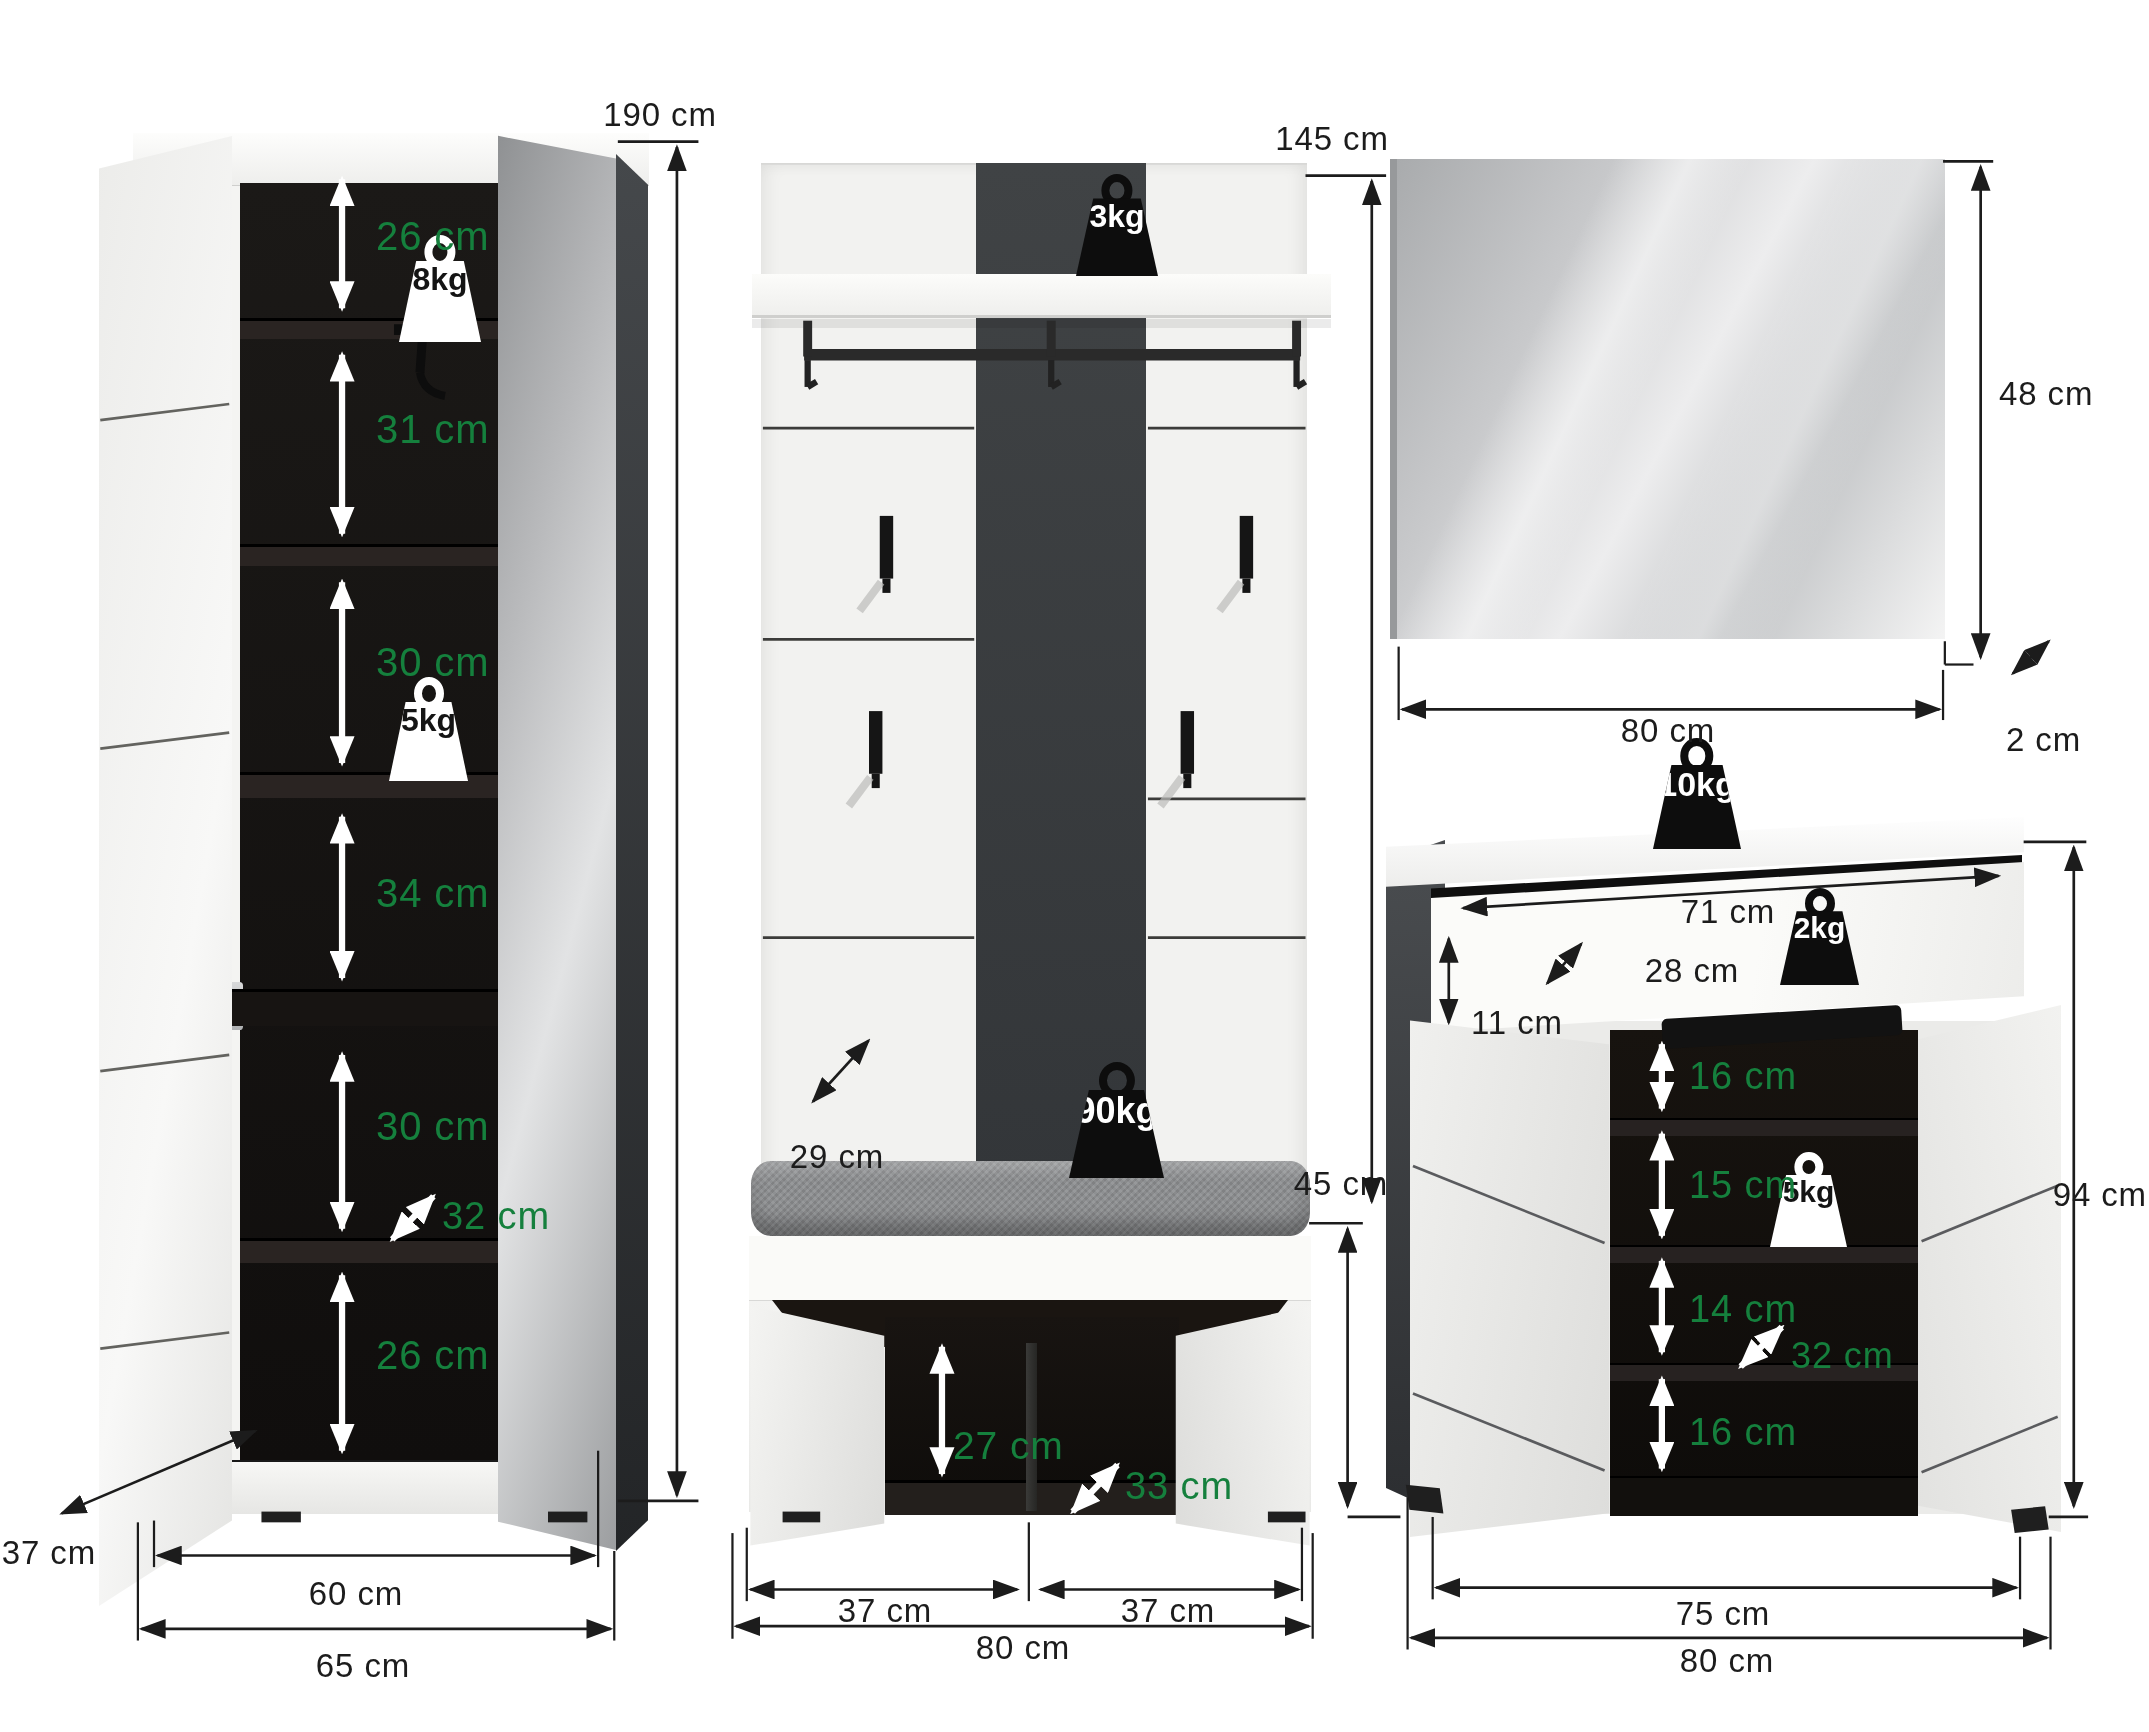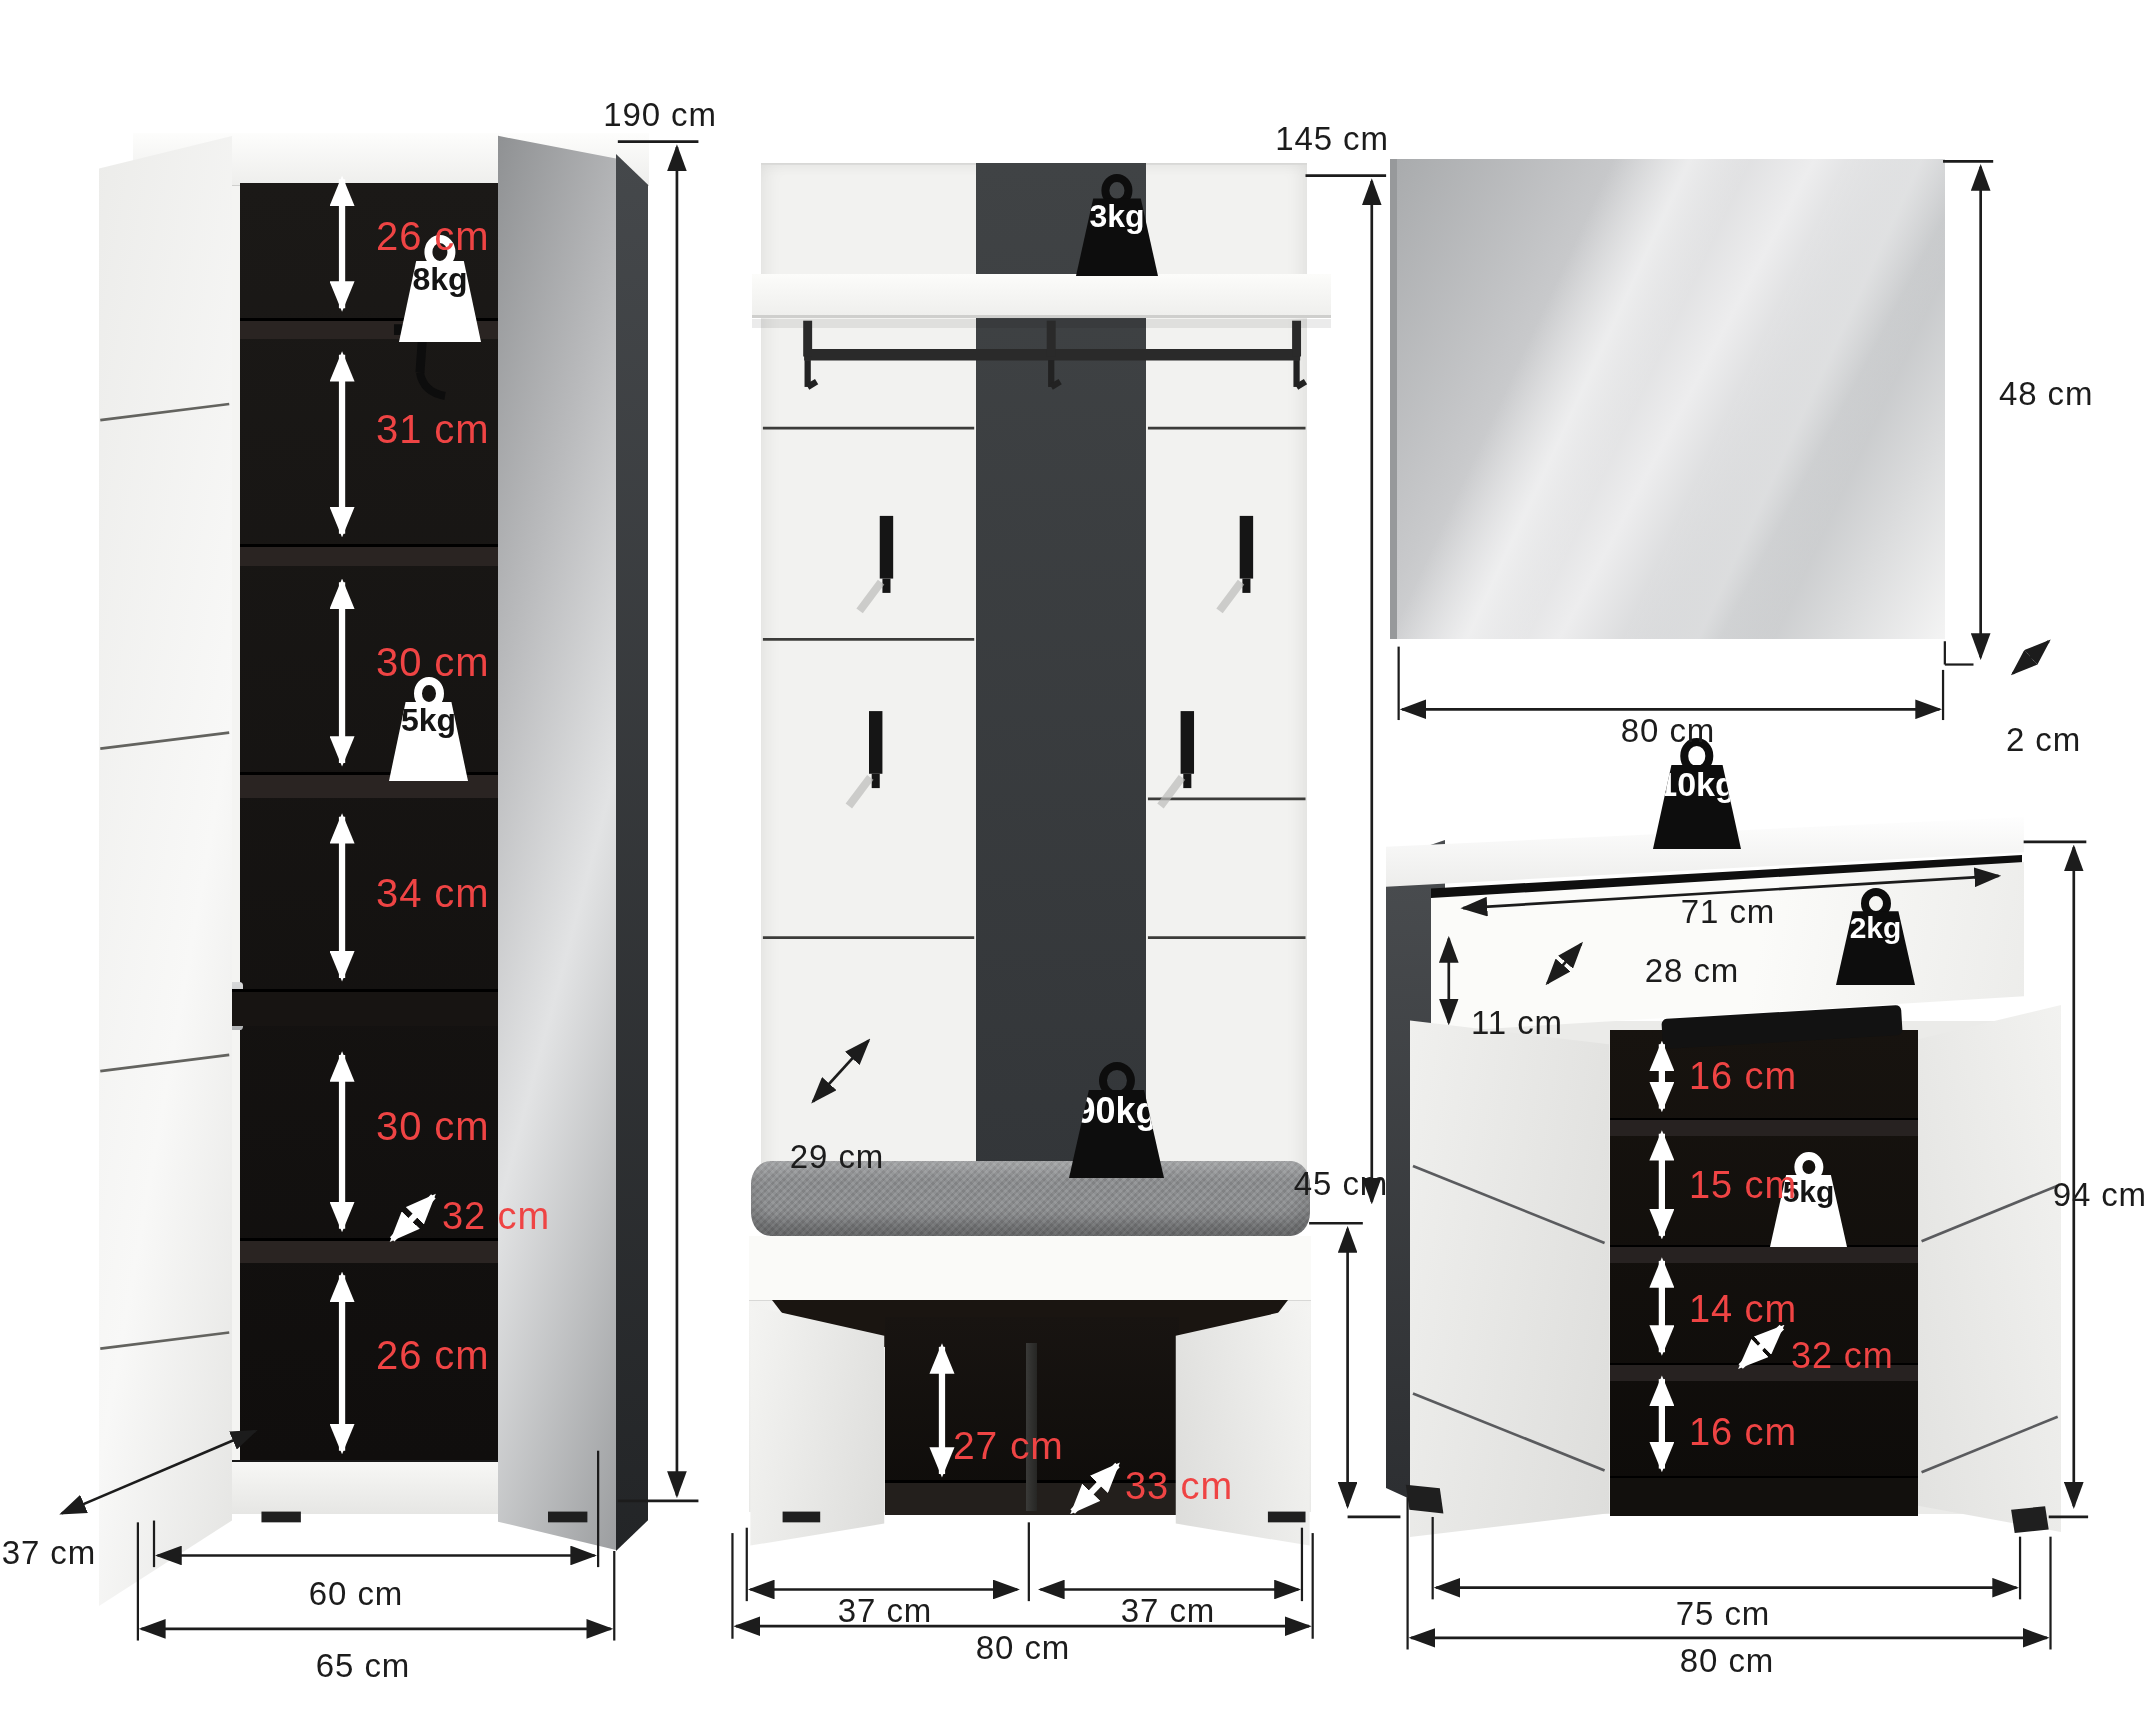--- a/index.html
+++ b/index.html
@@ -3,21 +3,21 @@
 <meta charset="utf-8">
 <style>
   html,body{margin:0;padding:0;background:#fff;}
   .stage{position:relative;width:2149px;height:1732px;background:#ffffff;overflow:hidden;
          font-family:"Liberation Sans",sans-serif;}
   .abs{position:absolute;}
   
   .L{position:absolute;color:#1c1c1c;font-size:33px;line-height:39px;white-space:nowrap;letter-spacing:0.9px;}
   .LC{transform:translateX(-50%);}
   
-  .W{position:absolute;color:#ef4444;font-size:40px;line-height:43px;white-space:nowrap;letter-spacing:0.9px;}
+  .W{position:absolute;color:#15803d;font-size:40px;line-height:43px;white-space:nowrap;letter-spacing:0.9px;}
   .t42{font-size:38px;} .t44{font-size:39px;} .t40{font-size:36px;}
   
   .wgt{position:absolute;}
   .wgt .ring{position:absolute;top:0;left:50%;transform:translateX(-50%);
              width:38%;height:32%;border-radius:50%;box-sizing:border-box;}
   .wgt .body{position:absolute;bottom:0;left:0;width:100%;height:76%;
              clip-path:polygon(21% 0,79% 0,100% 100%,0 100%);
              display:flex;align-items:flex-start;justify-content:center;font-weight:bold;}
   .wgt.black .ring{border:8px solid #0d0d0d;}
   .wgt.black .body{background:#0d0d0d;color:#ffffff;}
@@ -285,21 +285,21 @@
     <div class="body">
         <span>90kg</span>
       </div>
   </div>
   <div class="wgt black" style="left:1653px;top:738px;width:88px;height:111px;font-size:34px;">
     <span class="ring"></span>
     <div class="body">
         <span>10kg</span>
       </div>
   </div>
-  <div class="wgt black" style="left:1836px;top:888px;width:79px;height:97px;font-size:30px;">
+  <div class="wgt black" style="left:1780px;top:888px;width:79px;height:97px;font-size:30px;">
     <span class="ring"></span>
     <div class="body">
         <span>2kg</span>
       </div>
   </div>
   <div class="wgt white" style="left:1770px;top:1152px;width:77px;height:95px;font-size:30px;">
     <span class="ring"></span>
     <div class="body">
         <span>5kg</span>
       </div>

